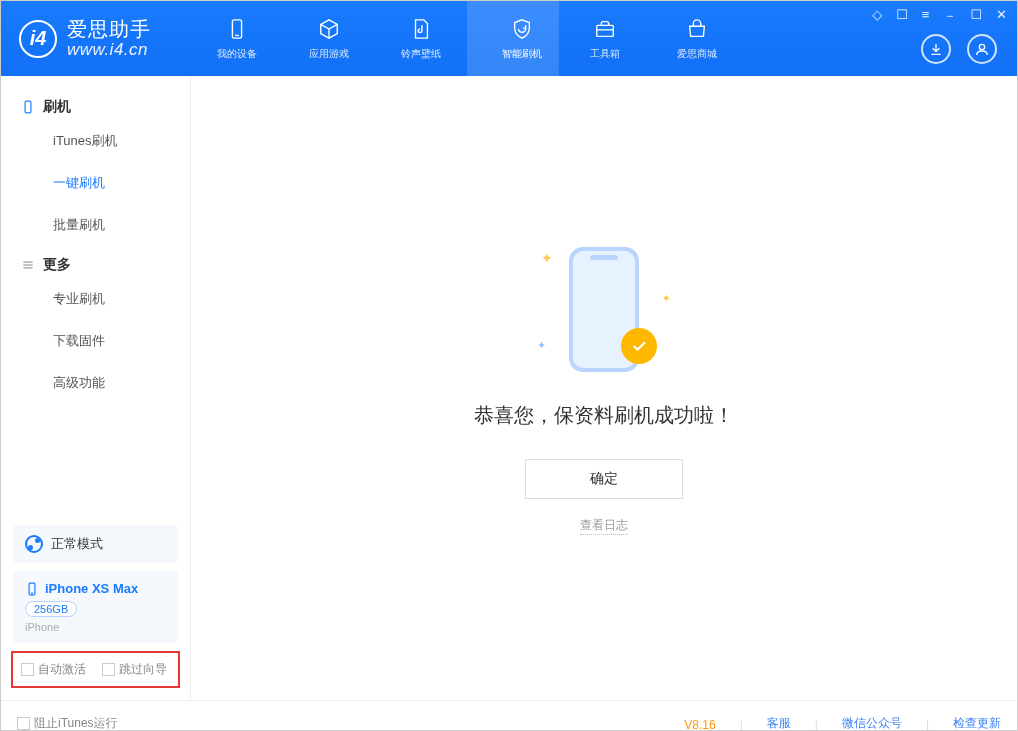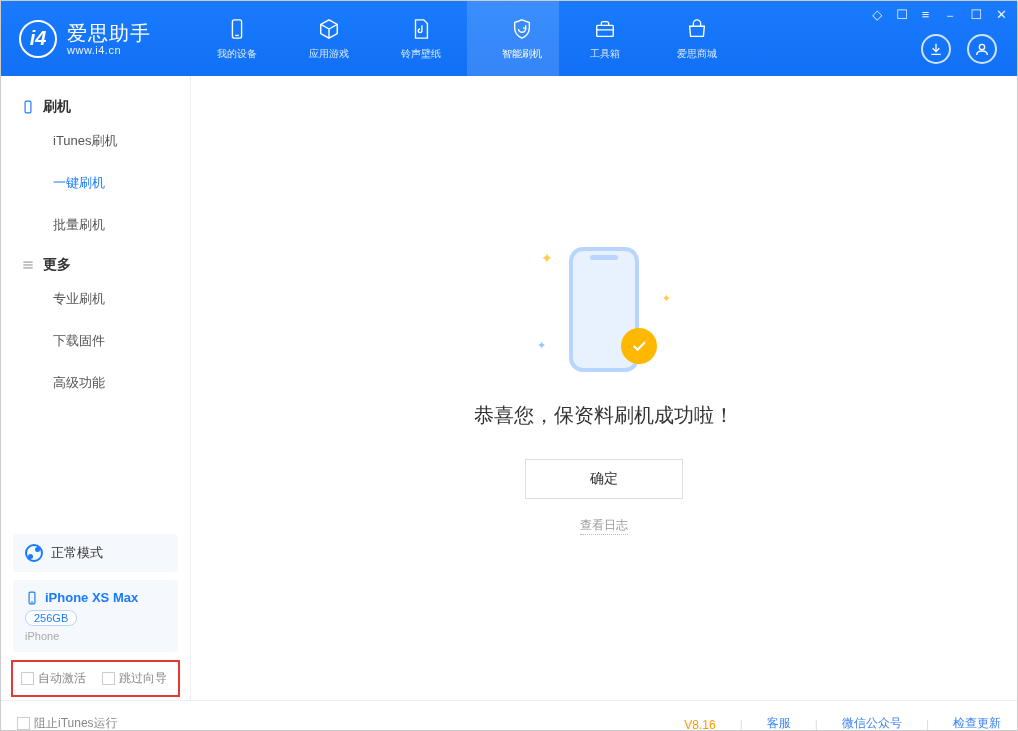--- a/index.html
+++ b/index.html
@@ -4,21 +4,21 @@
 <style>
 * { margin: 0; padding: 0; box-sizing: border-box; font-family: "Microsoft YaHei", Arial, sans-serif; }
 body { background: #fff; width: 1018px; height: 731px; overflow: hidden; border: 1px solid #ccc; }
 
 
 .header { height: 75px; background: linear-gradient(to bottom, #1a7bff, #1170f5); color: #fff; display: flex; align-items: stretch; position: relative; }
 .logo-area { width: 190px; display: flex; align-items: center; padding-left: 18px; }
 .logo-circle { width: 38px; height: 38px; border: 2px solid #fff; border-radius: 50%; display: flex; align-items: center; justify-content: center; font-size: 20px; font-weight: bold; font-style: italic; }
 .logo-text { margin-left: 10px; }
 .logo-title { font-size: 20px; font-weight: 500; letter-spacing: 1px; line-height: 1.1; }
-.logo-sub { font-size: 11px; opacity: 0.9; letter-spacing: 0.5px; }
+.logo-sub { font-size: 17px; opacity: 0.9; letter-spacing: 0.5px; font-style: italic; }
 
 .nav { display: flex; }
 .nav-item { width: 92px; display: flex; flex-direction: column; align-items: center; justify-content: center; cursor: pointer; font-size: 10px; color: rgba(255,255,255,0.85); }
 .nav-item.active { background: rgba(255,255,255,0.15); color: #fff; padding-left: 18px; }
 .nav-icon { width: 26px; height: 26px; margin-bottom: 5px; display: flex; align-items: center; justify-content: center; }
 
 .window-controls { position: absolute; top: 6px; right: 10px; display: flex; gap: 14px; font-size: 13px; color: rgba(255,255,255,0.9); }
 .window-controls span { cursor: pointer; }
 
 .header-right-icons { position: absolute; right: 20px; bottom: 12px; display: flex; gap: 16px; }
@@ -37,21 +37,21 @@
 .mode-box { display: flex; align-items: center; gap: 8px; font-size: 13px; color: #333; font-weight: 500; }
 .mode-icon { width: 18px; height: 18px; border: 2px solid #1a7bff; border-radius: 50%; position: relative; }
 .mode-icon::before { content: ""; position: absolute; width: 5px; height: 5px; background: #1a7bff; border-radius: 50%; top: 1px; right: 1px; }
 .mode-icon::after { content: ""; position: absolute; width: 5px; height: 5px; background: #1a7bff; border-radius: 50%; bottom: 1px; left: 1px; }
 
 .device-box { font-size: 13px; }
 .device-name { color: #1a7bff; font-weight: 600; display: flex; align-items: center; gap: 6px; }
 .device-storage { display: inline-block; border: 1px solid #b8d4ff; color: #1a7bff; font-size: 11px; padding: 1px 8px; border-radius: 10px; margin-top: 5px; background: #fff; }
 .device-type { color: #aaa; font-size: 11px; margin-top: 4px; }
 
-.checkbox-row { margin: 8px 10px 3px; border: 2px solid #e53935; padding: 8px 8px; display: flex; gap: 16px; align-items: center; font-size: 12px; color: #888; }
+.checkbox-row { margin: 8px 10px 12px; border: 2px solid #e53935; padding: 8px 8px; display: flex; gap: 16px; align-items: center; font-size: 12px; color: #888; }
 .chk { width: 13px; height: 13px; border: 1px solid #ccc; display: inline-block; vertical-align: middle; margin-right: 4px; }
 
 
 .main { flex: 1; display: flex; flex-direction: column; align-items: center; justify-content: center; position: relative; }
 .phone-illus { width: 90px; height: 140px; position: relative; margin-bottom: 20px; }
 .phone-body { position: absolute; left: 10px; top: 5px; width: 70px; height: 125px; border: 4px solid #b8d4ff; border-radius: 14px; background: #e8f2ff; }
 .notch { position: absolute; top: 4px; left: 50%; transform: translateX(-50%); width: 28px; height: 5px; background: #b8d4ff; border-radius: 3px; }
 .check-badge { position: absolute; right: -8px; bottom: 18px; width: 36px; height: 36px; background: #ffb800; border-radius: 50%; display: flex; align-items: center; justify-content: center; }
 .check-badge svg { width: 18px; height: 18px; }
 .sparkle { position: absolute; color: #ffc94a; font-size: 14px; }

